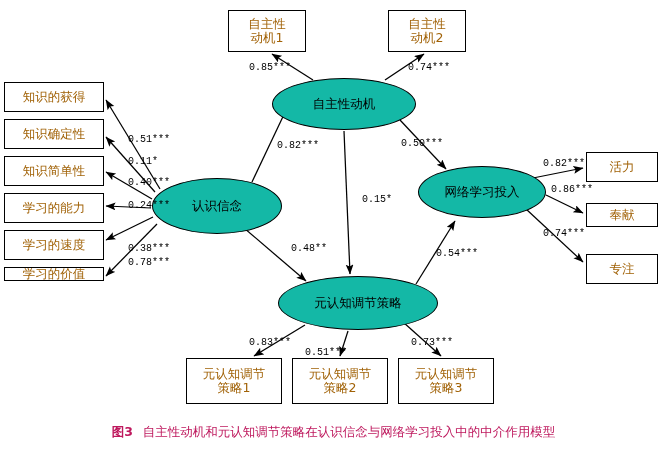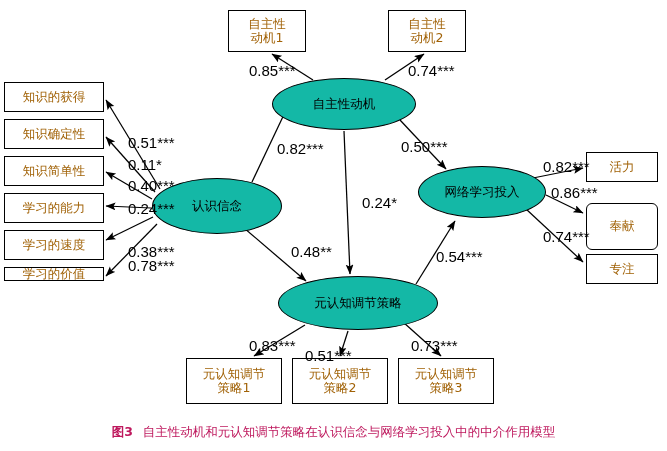--- a/index.html
+++ b/index.html
@@ -45,24 +45,24 @@
     align-items: center;
     justify-content: center;
     text-align: center;
     font-size: 12.5px;
     color: #000;
     line-height: 1.15;
     white-space: pre-line;
   }
   .edge-label {
     position: absolute;
-    font-size: 15px;
+    font-size: 10px;
     color: #000;
     white-space: nowrap;
-    font-family: Liberation Sans, sans-serif;
+    font-family: Liberation Mono, monospace;
   }
   .caption {
     position: absolute;
     left: 0;
     top: 424px;
     width: 667px;
     text-align: center;
     font-size: 12.5px;
     color: #be185d;
     font-family: "DejaVu Sans", "Liberation Sans", sans-serif;
@@ -132,28 +132,28 @@
   <div class="node-box" style="left:4px;top:267px;width:100px;height:14px;">学习的价值</div>
 
   <div class="node-box" style="left:186px;top:358px;width:96px;height:46px;">元认知调节
 策略1</div>
   <div class="node-box" style="left:292px;top:358px;width:96px;height:46px;">元认知调节
 策略2</div>
   <div class="node-box" style="left:398px;top:358px;width:96px;height:46px;">元认知调节
 策略3</div>
 
   <div class="node-box" style="left:586px;top:152px;width:72px;height:30px;">活力</div>
-  <div class="node-box" style="left:586px;top:203px;width:72px;height:47px;border-radius:6px;">奉献</div>
+  <div class="node-box" style="left:586px;top:203px;width:72px;height:24px;">奉献</div>
   <div class="node-box" style="left:586px;top:254px;width:72px;height:30px;">专注</div>
 
   <div class="edge-label" style="left:249px;top:62px;">0.85***</div>
   <div class="edge-label" style="left:408px;top:62px;">0.74***</div>
   <div class="edge-label" style="left:277px;top:140px;">0.82***</div>
   <div class="edge-label" style="left:401px;top:138px;">0.50***</div>
-  <div class="edge-label" style="left:362px;top:194px;">0.24*</div>
+  <div class="edge-label" style="left:362px;top:194px;">0.15*</div>
   <div class="edge-label" style="left:291px;top:243px;">0.48**</div>
   <div class="edge-label" style="left:436px;top:248px;">0.54***</div>
 
   <div class="edge-label" style="left:128px;top:134px;">0.51***</div>
   <div class="edge-label" style="left:128px;top:156px;">0.11*</div>
   <div class="edge-label" style="left:128px;top:177px;">0.40***</div>
   <div class="edge-label" style="left:128px;top:200px;">0.24***</div>
   <div class="edge-label" style="left:128px;top:243px;">0.38***</div>
   <div class="edge-label" style="left:128px;top:257px;">0.78***</div>
 

